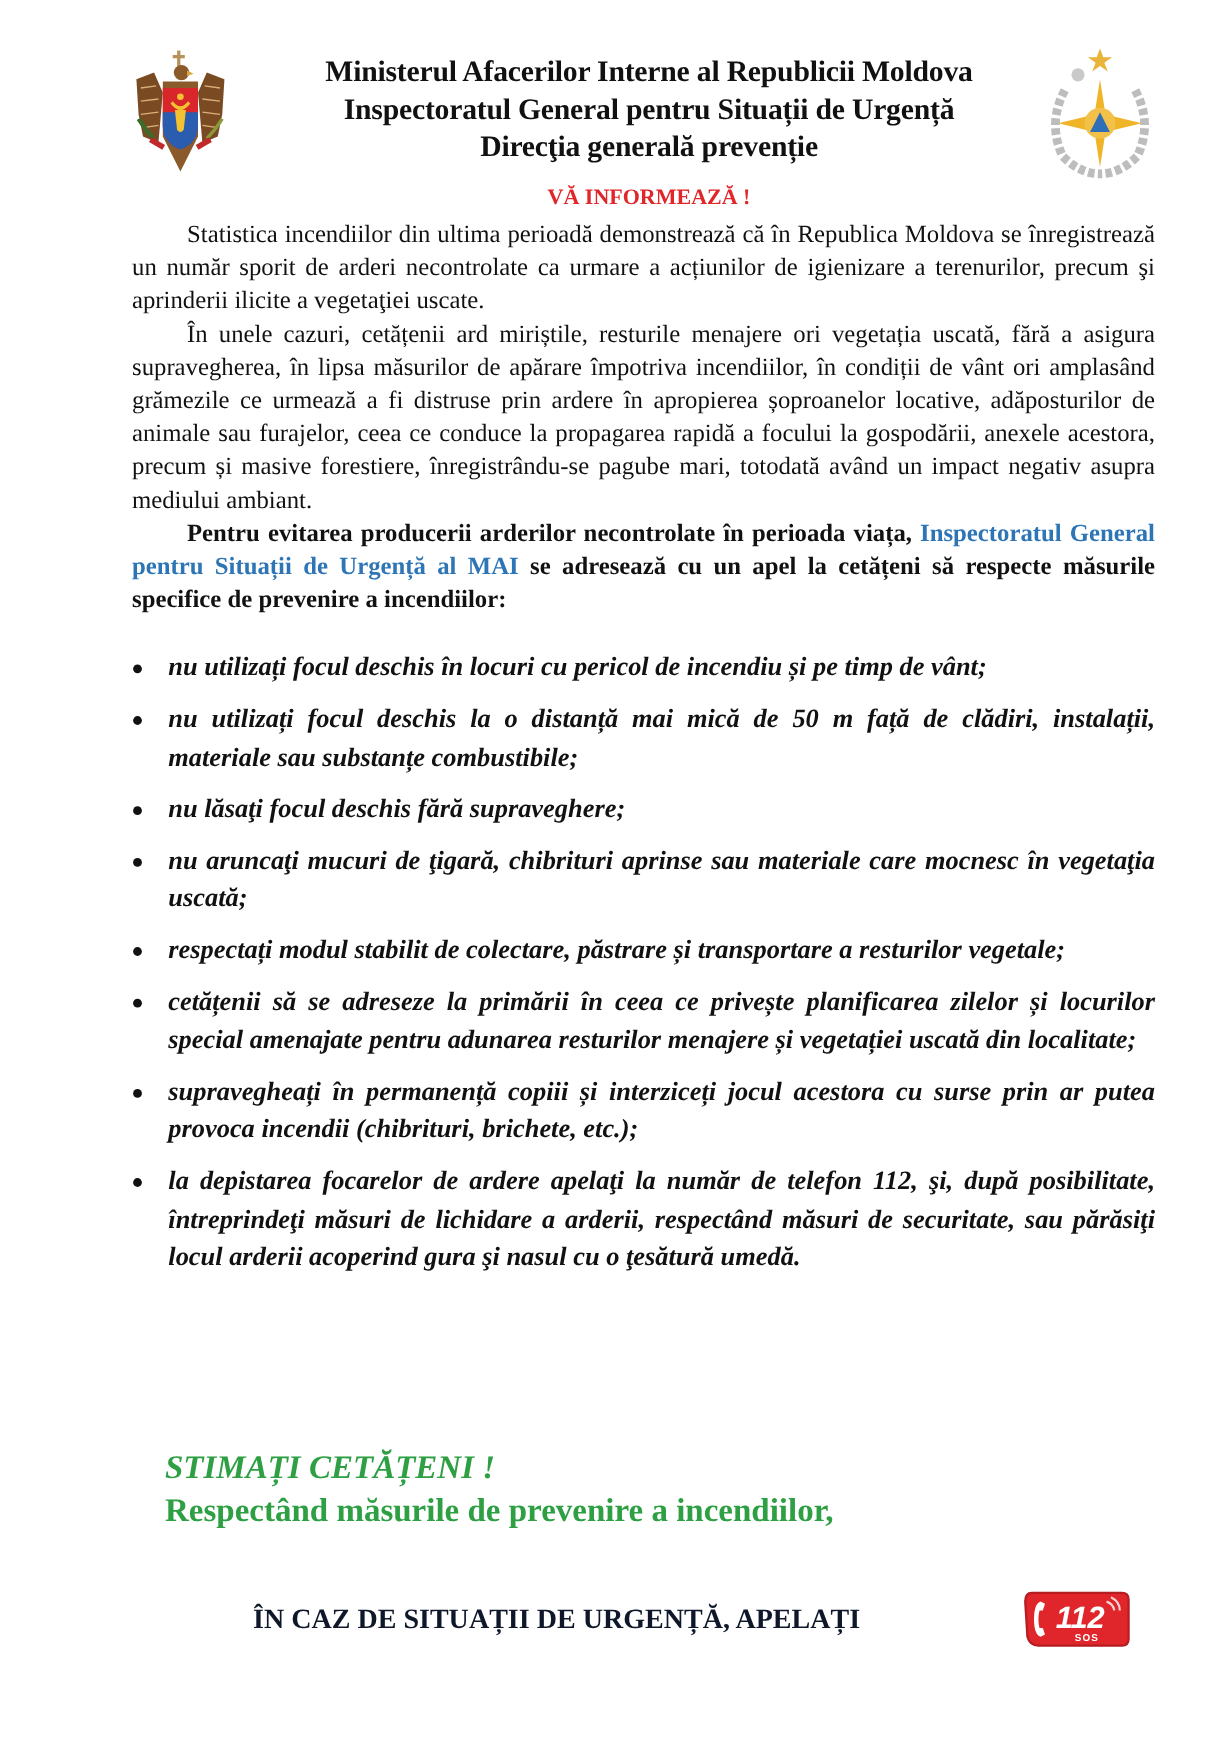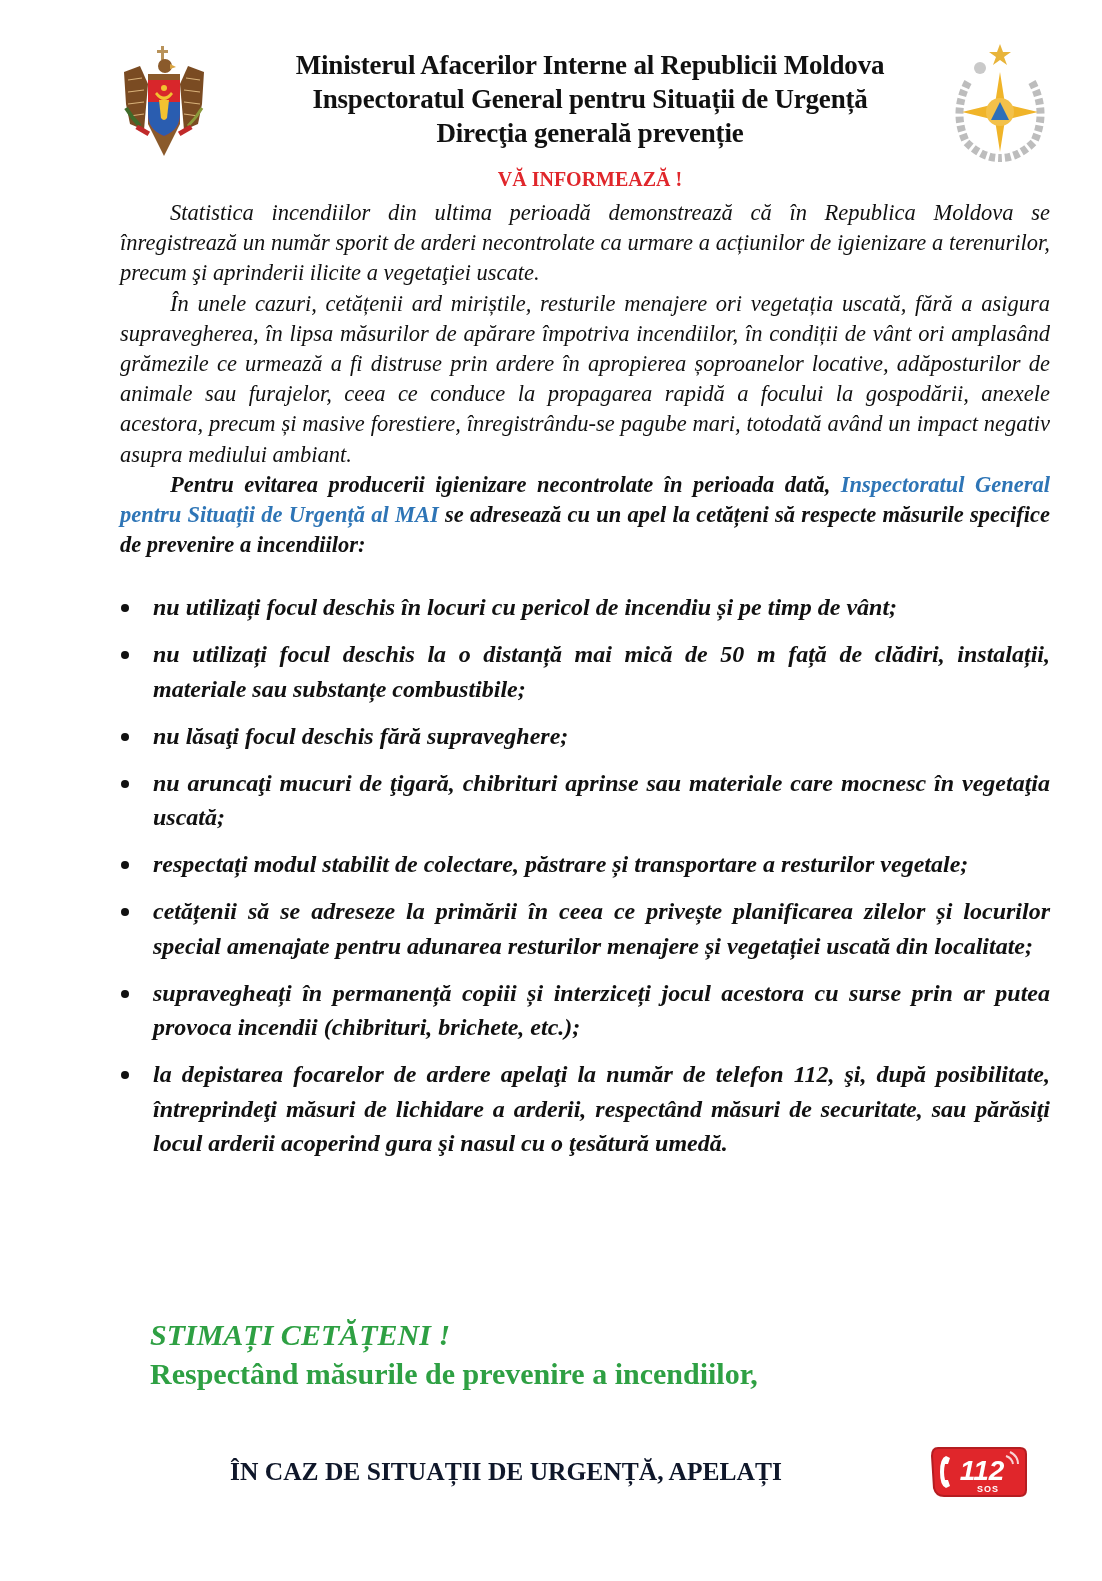--- a/index.html
+++ b/index.html
@@ -21,21 +21,21 @@
     .informs {
       position: absolute; left: 200px; width: 780px; top: 162px; text-align: center;
       color: #e0262b; font-weight: bold; font-size: 20px; line-height: 34px;
     }
 
     
     .body-text {
       position: absolute; left: 120px; width: 930px; top: 198px;
       font-size: 22.5px; line-height: 30.2px; text-align: justify;
     }
-    .body-text p { margin: 0; text-indent: 50px; font-style: italic; }
+    .body-text p { margin: 0; text-indent: 50px; }
     .appeal { font-weight: bold; margin-top: 0; }
     .blue { color: #2e75b6; }
 
     
     .bullets {
       position: absolute; left: 112px; width: 938px; top: 590px;
       margin: 0; padding: 0; list-style: none;
       font-style: italic; font-weight: bold; font-size: 24px; line-height: 34.5px;
     }
     .bullets li { position: relative; padding-left: 41px; margin-bottom: 12.5px; text-align: justify; }
@@ -121,21 +121,21 @@
     <circle cx="54" cy="70" r="14" fill="#f3c14a"></circle>
 
     <polygon points="54,60 63,78 45,78" fill="#2e6fb8"></polygon>
   </svg>
 
   <div class="informs">VĂ INFORMEAZĂ !</div>
 
   <div class="body-text">
     <p>Statistica incendiilor din ultima perioadă demonstrează că în Republica Moldova se înregistrează un număr sporit de arderi necontrolate ca urmare a acțiunilor de igienizare a terenurilor, precum şi aprinderii ilicite a vegetaţiei uscate.</p>
     <p>În unele cazuri, cetățenii ard miriștile, resturile menajere ori vegetația uscată, fără a asigura supravegherea, în lipsa măsurilor de apărare împotriva incendiilor, în condiții de vânt ori amplasând grămezile ce urmează a fi distruse prin ardere în apropierea șoproanelor locative, adăposturilor de animale sau furajelor, ceea ce conduce la propagarea rapidă a focului la gospodării, anexele acestora, precum și masive forestiere, înregistrându-se pagube mari, totodată având un impact negativ asupra mediului ambiant.</p>
-    <p class="appeal"><span>Pentru evitarea producerii igienizare necontrolate în perioada dată, </span><span class="blue">Inspectoratul General pentru Situații de Urgență al MAI</span><span> se adresează  cu un apel la cetățeni să respecte măsurile specifice de prevenire a incendiilor:</span></p>
+    <p class="appeal"><span>Pentru evitarea producerii arderilor necontrolate în perioada viața, </span><span class="blue">Inspectoratul General pentru Situații de Urgență al MAI</span><span> se adresează  cu un apel la cetățeni să respecte măsurile specifice de prevenire a incendiilor:</span></p>
   </div>
 
   <ul class="bullets">
     <li><span class="bullet-dot"></span><span>nu utilizați focul deschis în locuri cu pericol de incendiu și pe timp de vânt;</span></li>
     <li><span class="bullet-dot"></span><span>nu utilizați focul deschis la o distanță mai mică de 50 m față de clădiri, instalații, materiale sau substanțe combustibile;</span></li>
     <li><span class="bullet-dot"></span><span>nu lăsaţi focul deschis fără supraveghere;</span></li>
     <li><span class="bullet-dot"></span><span>nu aruncaţi mucuri de ţigară, chibrituri aprinse sau materiale care mocnesc în vegetaţia uscată;</span></li>
     <li><span class="bullet-dot"></span><span>respectați modul stabilit de colectare, păstrare și transportare a resturilor vegetale;</span></li>
     <li><span class="bullet-dot"></span><span>cetățenii să se adreseze la primării în ceea ce privește planificarea zilelor și locurilor special amenajate pentru adunarea resturilor menajere și vegetației uscată din localitate;</span></li>
     <li><span class="bullet-dot"></span><span>supravegheați în permanență copiii și interziceți jocul acestora cu surse prin ar putea provoca incendii (chibrituri, brichete, etc.);</span></li>

